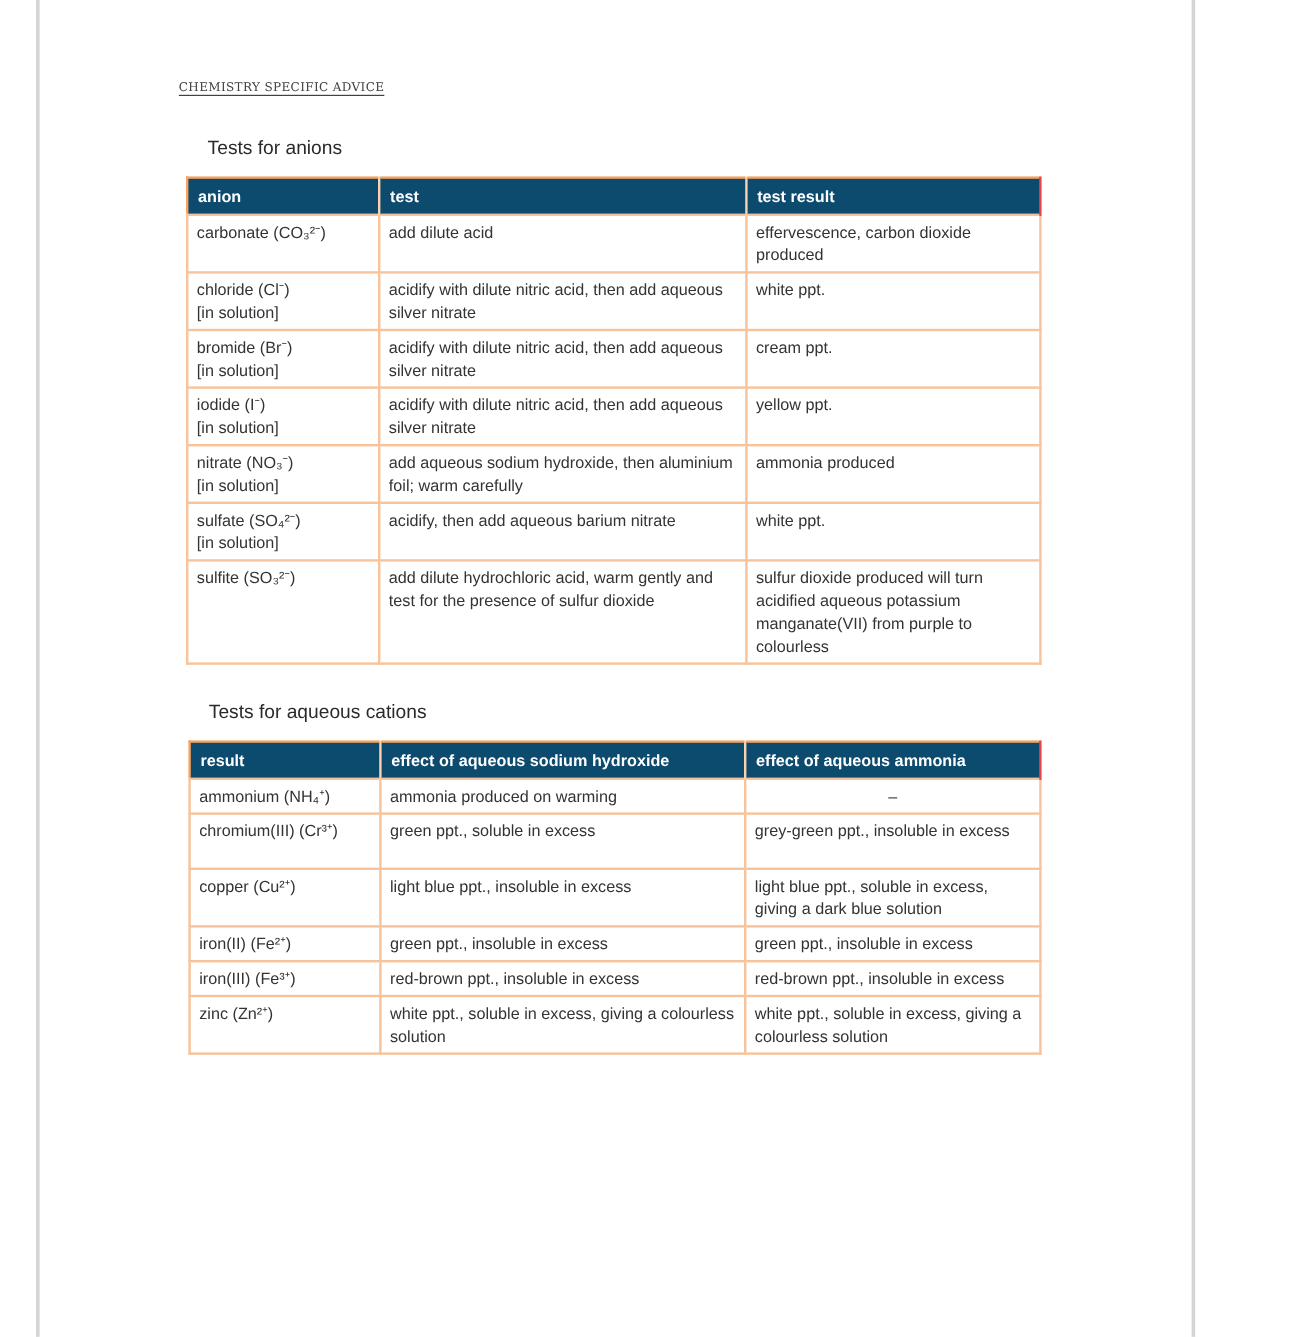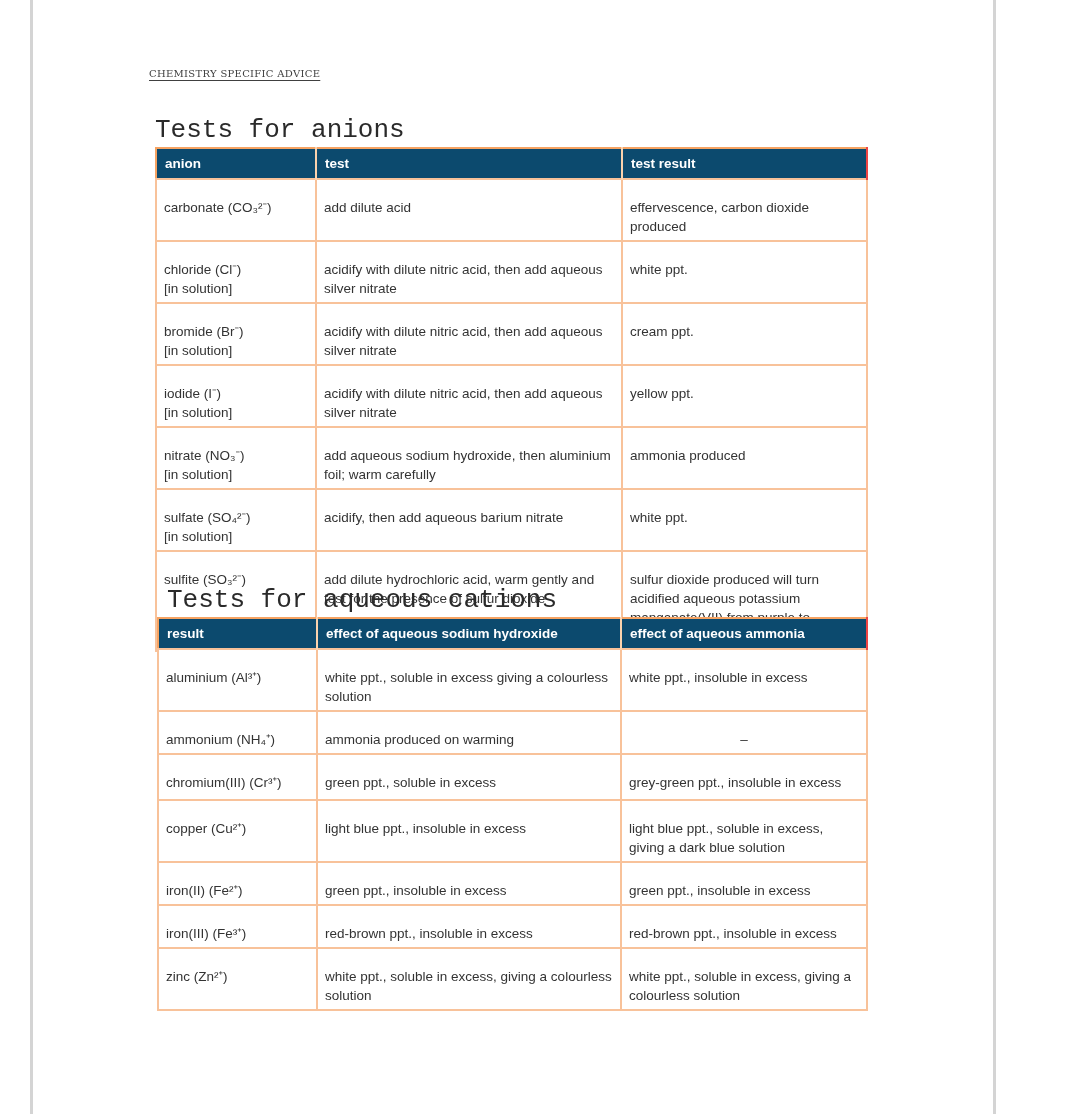--- a/index.html
+++ b/index.html
@@ -6,35 +6,35 @@
   body { width: 1079px; height: 1114px; position: relative; overflow: hidden; font-family: "Liberation Sans", sans-serif; }
   .page-edge { position: absolute; top: 0; bottom: 0; width: 3px; background: #d4d4d4; }
   .edge-left { left: 30px; }
   .edge-right { left: 993px; }
   .doc-heading {
     position: absolute; left: 149px; top: 68px;
     font-family: "DejaVu Serif", serif; font-size: 10px; letter-spacing: 0.3px;
     color: #404040; text-decoration: underline; text-underline-offset: 3px; text-decoration-thickness: 1px;
   }
   .section-title {
-    position: absolute; font-family: Liberation Mono, monospace; font-size: 26px; color: #2a2a2a;
+    position: absolute; font-family: Liberation Sans, sans-serif; font-size: 16px; color: #2a2a2a; margin-left: 18px;
   }
   .t-anions-title { left: 155px; top: 115px; }
-  .t-cations-title { left: 167px; top: 585px; }
+  .t-cations-title { left: 156px; top: 585px; }
   table.chem {
     position: absolute; border-collapse: collapse; font-family: "Liberation Sans", sans-serif;
     font-size: 13.5px; color: #333; line-height: 19px; table-layout: fixed;
   }
   table.chem th {
     background: #0c4a6e; color: #fff; font-weight: bold; text-align: left;
     padding: 4px 8px 5px 8px; height: 20px; border-right: 2px solid #fbd2ad; font-size: 13.5px;
   }
   table.chem th:last-child { border-right: 2px solid #ef4444; }
   table.chem td {
-    border: 2px solid #f8c29a; vertical-align: top; padding: 18px 7px 4px 7px; background: #fff;
+    border: 2px solid #f8c29a; vertical-align: top; padding: 4px 7px 4px 7px; background: #fff;
   }
   table.chem tr.hdr { border: 2px solid #f6a362; }
   .t-anions { left: 155px; top: 147px; width: 711px; }
   .t-anions col.c1 { width: 160px; }
   .t-anions col.c2 { width: 306px; }
   .t-anions col.c3 { width: 245px; }
   .t-cations { left: 157px; top: 617px; width: 709px; }
   .t-cations col.c1 { width: 159px; }
   .t-cations col.c2 { width: 304px; }
   .t-cations col.c3 { width: 246px; }
@@ -128,25 +128,20 @@
       <col class="c1">
       <col class="c2">
       <col class="c3">
     </colgroup>
   <tbody>
       <tr class="hdr">
     <th>result</th>
     <th>effect of aqueous sodium hydroxide</th>
     <th>effect of aqueous ammonia</th>
   </tr>
-  <tr style="height:47px">
-    <td>aluminium (Al³⁺)</td>
-    <td>white ppt., soluble in excess giving a colourless solution</td>
-    <td>white ppt., insoluble in excess</td>
-  </tr>
   <tr style="height:29px">
     <td>ammonium (NH₄⁺)</td>
     <td>ammonia produced on warming</td>
     <td class="centered">–</td>
   </tr>
   <tr style="height:46px">
     <td>chromium(III) (Cr³⁺)</td>
     <td>green ppt., soluble in excess</td>
     <td>grey-green ppt., insoluble in excess</td>
   </tr>

